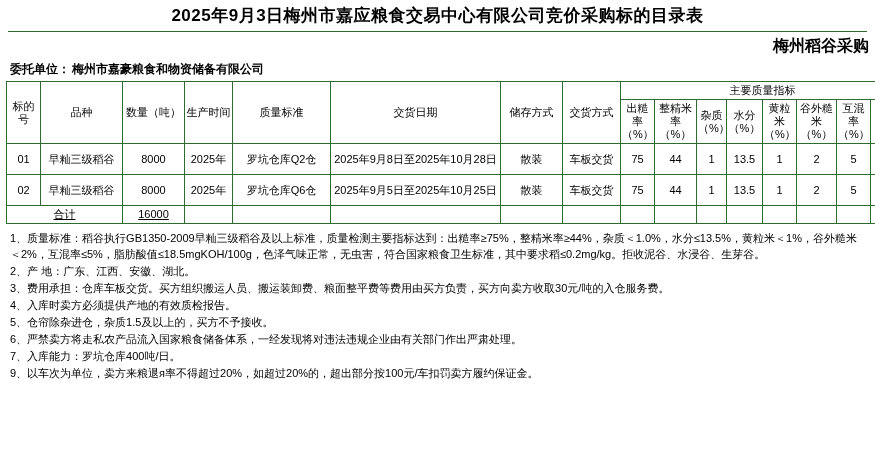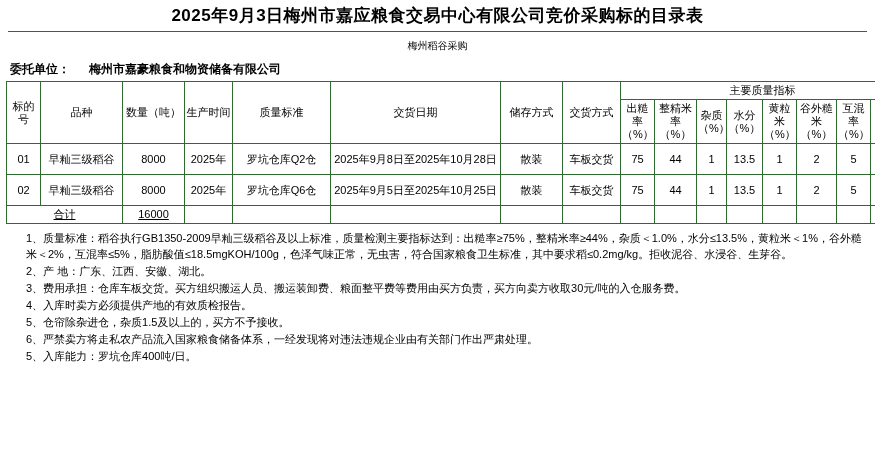--- a/index.html
+++ b/index.html
@@ -27,33 +27,33 @@
     font-weight: bold;
     letter-spacing: 0.5px;
     padding: 6px 0 5px 0;
     line-height: 20px;
   }
   .hr-line {
     border-top: 1px solid #2e6b2e;
     margin: 0 2px;
   }
   .subtitle {
-    text-align: center;
-    font-size: 10px;
-    font-weight: normal;
+    text-align: right;
+    font-size: 16px;
+    font-weight: bold;
     padding: 6px 0 6px 0;
     line-height: 16px;
   }
   .entrust {
     font-size: 12px;
     font-weight: bold;
     padding: 2px 0 4px 4px;
     line-height: 15px;
   }
-  .entrust .lbl { margin-right: 19px; }
+  .entrust .lbl { margin-right: 2px; }
 
   table.main {
     border-collapse: collapse;
     width: 100%;
     table-layout: fixed;
   }
   table.main td, table.main th {
     border: 1px solid #2e6b2e;
     font-size: 11px;
     text-align: center;
@@ -66,21 +66,20 @@
     height: 26px;
   }
   .total-row td {
     font-weight: bold;
     text-decoration: underline;
   }
   .notes {
     font-size: 11px;
     line-height: 16px;
     padding: 6px 2px 0 4px;
-    margin-left: 16px;
   }
   .notes p {
     margin: 0 0 1px 0;
     text-indent: 0;
   }
 </style>
 </head>
 <body>
 
 <div class="page">
@@ -192,16 +191,17 @@
     </tbody>
   </table>
 
   <div class="notes">
     <p>1、质量标准：稻谷执行GB1350-2009早籼三级稻谷及以上标准，质量检测主要指标达到：出糙率≥75%，整精米率≥44%，杂质＜1.0%，水分≤13.5%，黄粒米＜1%，谷外糙米＜2%，互混率≤5%，脂肪酸值≤18.5mgKOH/100g，色泽气味正常，无虫害，符合国家粮食卫生标准，其中要求稻≤0.2mg/kg。拒收泥谷、水浸谷、生芽谷。</p>
     <p>2、产  地：广东、江西、安徽、湖北。</p>
     <p>3、费用承担：仓库车板交货。买方组织搬运人员、搬运装卸费、粮面整平费等费用由买方负责，买方向卖方收取30元/吨的入仓服务费。</p>
     <p>4、入库时卖方必须提供产地的有效质检报告。</p>
     <p>5、仓帘除杂进仓，杂质1.5及以上的，买方不予接收。</p>
     <p>6、严禁卖方将走私农产品流入国家粮食储备体系，一经发现将对违法违规企业由有关部门作出严肃处理。</p>
-    <p>5、入库能力：罗坑仓库400吨/日。</p>
+    <p>7、入库能力：罗坑仓库400吨/日。</p>
+    <p>9、以车次为单位，卖方来粮退я率不得超过20%，如超过20%的，超出部分按100元/车扣罚卖方履约保证金。</p>
   </div>
 
 </div>
 
 </body></html>

